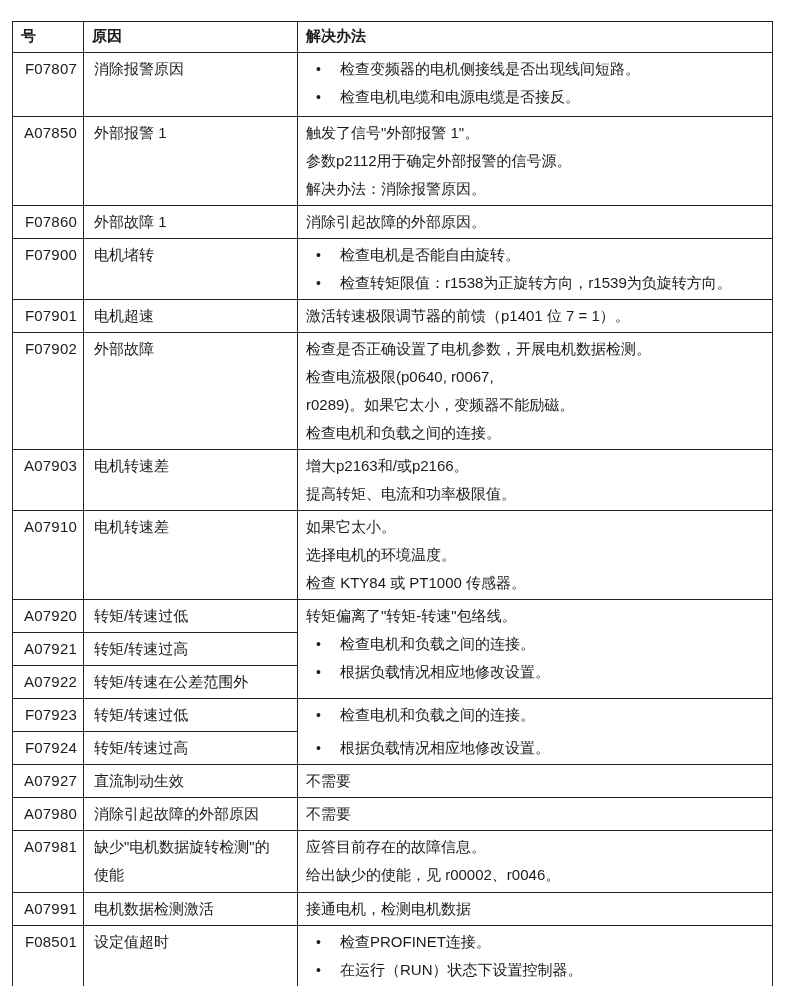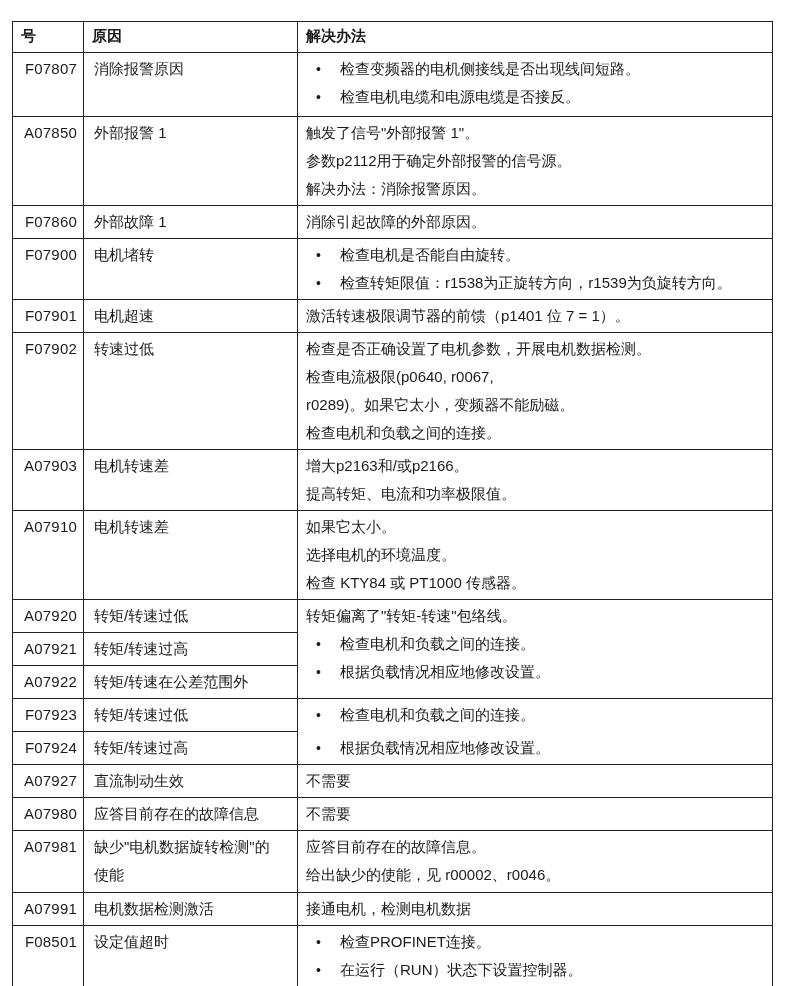--- a/index.html
+++ b/index.html
@@ -97,21 +97,21 @@
     <tr style="height:31px">
       <td class="code">F07901</td>
       <td class="cause">电机超速</td>
       <td class="sol">
         <div class="p">激活转速极限调节器的前馈（p1401 位 7 = 1）。</div>
       </td>
     </tr>
 
     <tr style="height:114px">
       <td class="code">F07902</td>
-      <td class="cause">转速过低</td>
+      <td class="cause">外部故障</td>
       <td class="sol">
         <div class="p">检查是否正确设置了电机参数，开展电机数据检测。</div>
         <div class="p">检查电流极限(p0640, r0067,
 r0289)。如果它太小，变频器不能励磁。</div>
         <div class="p">检查电机和负载之间的连接。</div>
       </td>
     </tr>
 
     <tr style="height:58px">
       <td class="code">A07903</td>
@@ -166,21 +166,21 @@
     <tr style="height:31px">
       <td class="code">A07927</td>
       <td class="cause">直流制动生效</td>
       <td class="sol">
         <div class="p">不需要</div>
       </td>
     </tr>
 
     <tr style="height:32px">
       <td class="code">A07980</td>
-      <td class="cause">应答目前存在的故障信息</td>
+      <td class="cause">消除引起故障的外部原因</td>
       <td class="sol">
         <div class="p">不需要</div>
       </td>
     </tr>
 
     <tr style="height:62px">
       <td class="code">A07981</td>
       <td class="cause">缺少"电机数据旋转检测"的
 使能</td>
       <td class="sol">

